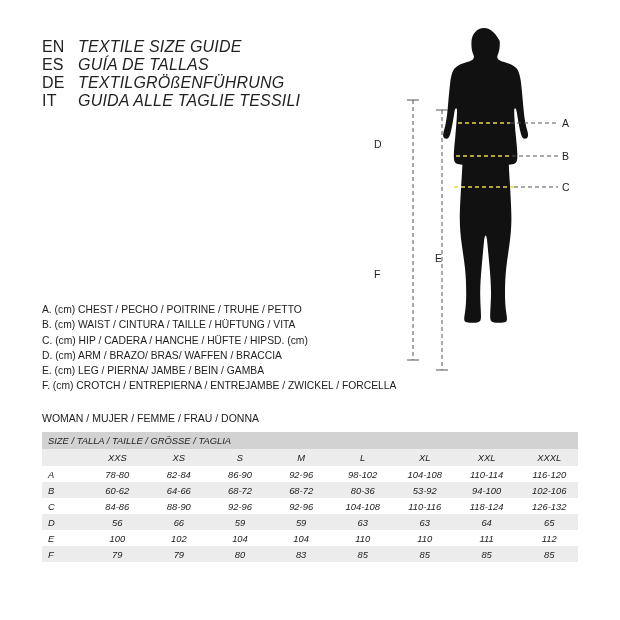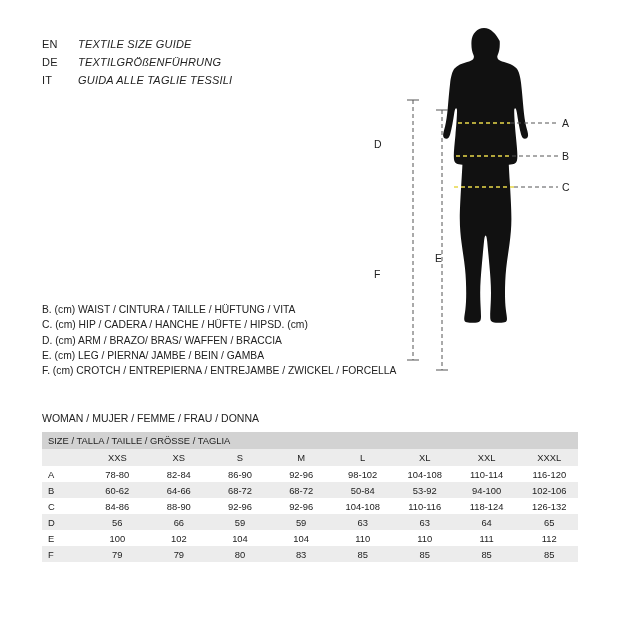--- a/index.html
+++ b/index.html
@@ -25,21 +25,21 @@
   .lang-block {
     position: absolute;
     left: 42px;
     top: 38px;
     width: 330px;
   }
   .lang-row {
     display: flex;
     align-items: baseline;
     height: 18px;
-    font-size: 11px;
+    font-size: 16px;
     letter-spacing: 0.2px;
   }
   .lang-code {
     width: 36px;
     flex: 0 0 36px;
     color: #222;
   }
   .lang-text {
     color: #222;
     font-style: italic;
@@ -68,20 +68,21 @@
 
   
   .table {
     position: absolute;
     left: 42px;
     top: 432px;
     width: 536px;
     border-collapse: collapse;
     font-size: 9.4px;
     color: #222;
+    font-style: italic;
   }
   .table td, .table th {
     padding: 0;
     text-align: left;
     font-weight: normal;
     height: 16px;
     vertical-align: middle;
   }
   .table tr.band-light td {
     background: #ececec;
@@ -131,32 +132,37 @@
 </style>
 </head>
 <body>
 
 <div class="page">
 
   <div class="lang-block">
     <div class="lang-row">
       <span class="lang-code">EN</span>
       <span class="lang-text">TEXTILE SIZE GUIDE</span>
+    </div>
+    <div class="lang-row">
+      <span class="lang-code">ES</span>
+      <span class="lang-text">GUÍA DE TALLAS</span>
     </div>
     <div class="lang-row">
       <span class="lang-code">DE</span>
       <span class="lang-text">TEXTILGRÖßENFÜHRUNG</span>
     </div>
     <div class="lang-row">
       <span class="lang-code">IT</span>
       <span class="lang-text">GUIDA ALLE TAGLIE TESSILI</span>
     </div>
   </div>
 
   <div class="legend">
+    <div class="legend-row">A. (cm) CHEST / PECHO / POITRINE / TRUHE / PETTO</div>
     <div class="legend-row">B. (cm) WAIST / CINTURA / TAILLE / HÜFTUNG / VITA</div>
     <div class="legend-row">C. (cm) HIP / CADERA / HANCHE / HÜFTE / HIPSD. (cm)</div>
     <div class="legend-row">D. (cm) ARM / BRAZO/ BRAS/ WAFFEN / BRACCIA</div>
     <div class="legend-row">E. (cm) LEG / PIERNA/ JAMBE / BEIN / GAMBA</div>
     <div class="legend-row">F. (cm) CROTCH / ENTREPIERNA / ENTREJAMBE / ZWICKEL / FORCELLA</div>
   </div>
 
   <div class="legend-sub">WOMAN / MUJER / FEMME / FRAU / DONNA</div>
 
   <table class="table">
@@ -187,21 +193,21 @@
         <td class="c-val">110-114</td>
         <td class="c-val">116-120</td>
       </tr>
 
       <tr class="band-light">
         <td class="c-label">B</td>
         <td class="c-val">60-62</td>
         <td class="c-val">64-66</td>
         <td class="c-val">68-72</td>
         <td class="c-val">68-72</td>
-        <td class="c-val">50-84</td>
+        <td class="c-val">80-36</td>
         <td class="c-val">53-92</td>
         <td class="c-val">94-100</td>
         <td class="c-val">102-106</td>
       </tr>
 
       <tr class="band-white">
         <td class="c-label">C</td>
         <td class="c-val">84-86</td>
         <td class="c-val">88-90</td>
         <td class="c-val">92-96</td>

